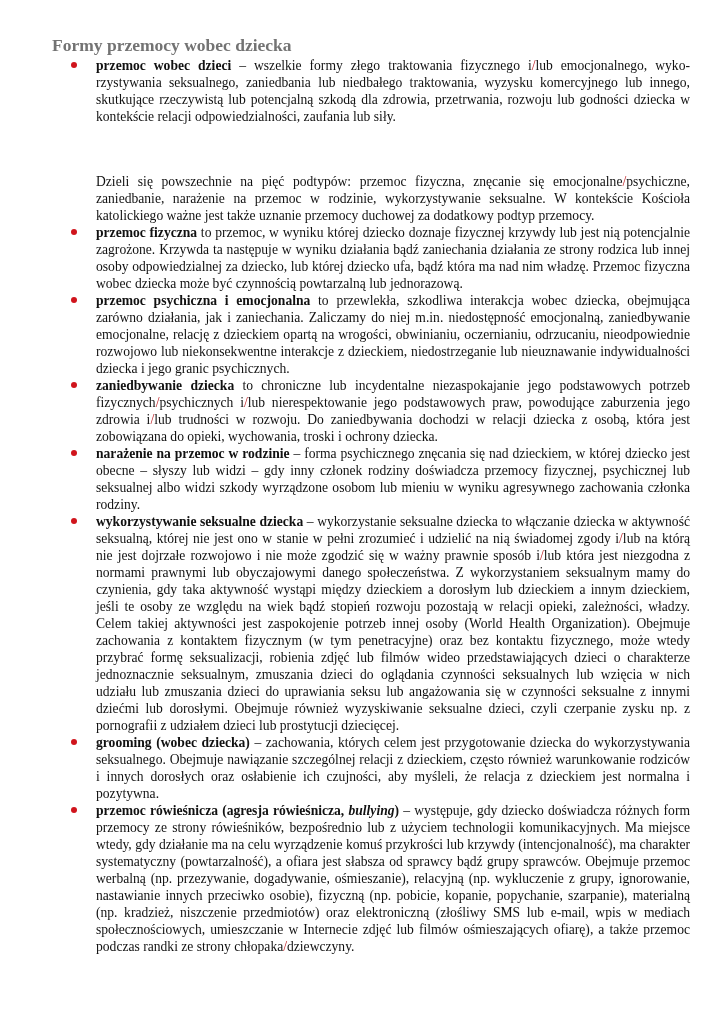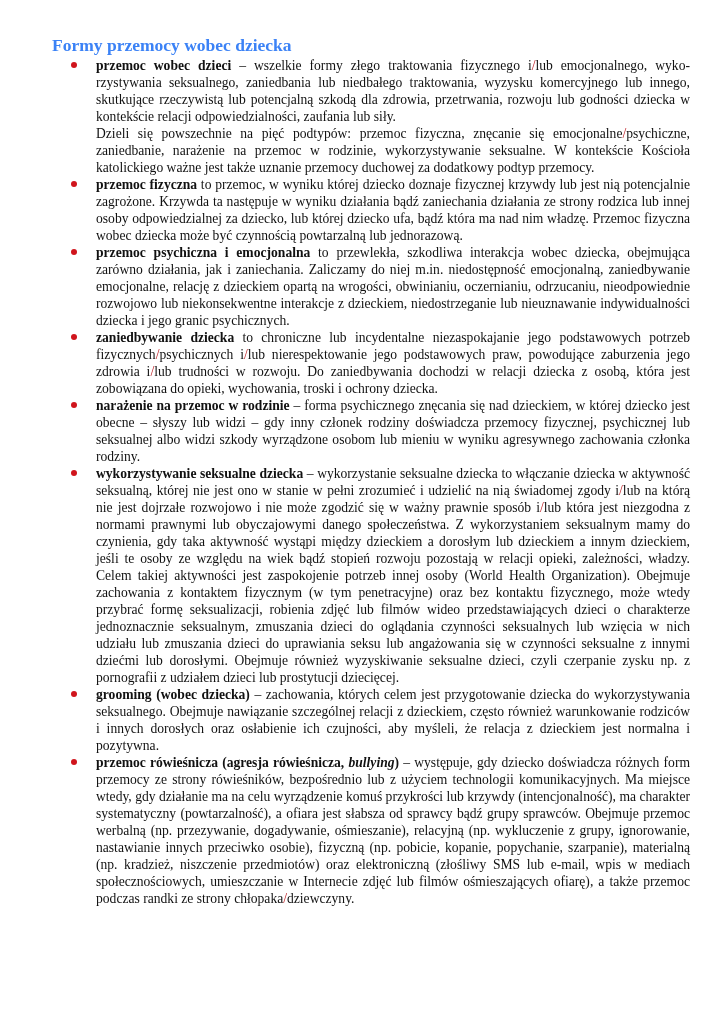--- a/index.html
+++ b/index.html
@@ -3,37 +3,37 @@
 <meta charset="utf-8">
 <style>
   html, body { margin: 0; padding: 0; background: #ffffff; }
   body { width: 724px; height: 1023px; overflow: hidden; position: relative; }
   .page {
     position: absolute; left: 52px; top: 34px; width: 640px;
     font-family: "Liberation Serif", serif; color: #111;
   }
   .title {
     font-family: "Liberation Serif", serif;
-    font-weight: bold; font-size: 17.5px; color: #3b82f6;
+    font-weight: bold; font-size: 17.5px; color: #737373;
     margin: 0 0 1px 0; line-height: 22px;
   }
   ul.items { list-style: none; margin: 0; padding: 0; }
   li.item {
     position: relative; padding-left: 44px; padding-right: 2px;
     font-size: 13.6px; line-height: 17px; text-align: justify;
     hyphens: manual;
   }
   .bullet {
     position: absolute; left: 19px; top: 5px; width: 6px; height: 6px;
     border-radius: 50%; background: #d0141c;
   }
   .term { font-weight: bold; font-family: Liberation Serif, serif; }
   .term i { font-style: italic; }
   .red { color: #c0262c; }
-  .para { display: block; }
+  .para { display: block; margin-top: 48px; }
 </style>
 </head>
 <body>
 
 <div class="page">
   <h1 class="title">Formy przemocy wobec dziecka</h1>
   <ul class="items" id="items">
       <li class="item"><span class="bullet"></span><span class="term"><span>przemoc wobec dzieci</span></span><span> – wszelkie formy złego traktowania fizycznego i</span><span class="red">/</span><span>lub emocjonalnego, wyko­rzystywania seksualnego, zaniedbania lub niedbałego traktowania, wyzysku komercyjnego lub innego, skutkujące rzeczywistą lub potencjalną szkodą dla zdrowia, przetrwania, rozwoju lub godności dziecka w kontekście relacji odpowiedzialności, zaufania lub siły.</span><span class="para"><span>Dzieli się powszechnie na pięć podtypów: przemoc fizyczna, znęcanie się emocjonalne</span><span class="red">/</span><span>psychiczne, zaniedbanie, narażenie na przemoc w rodzinie, wykorzystywanie seksualne. W kontekście Kościoła katolickiego ważne jest także uznanie przemocy duchowej za dodatkowy podtyp przemocy.</span></span></li>
       <li class="item"><span class="bullet"></span><span class="term"><span>przemoc fizyczna</span></span><span> to przemoc, w wyniku której dziecko doznaje fizycznej krzywdy lub jest nią poten­cjalnie zagrożone. Krzywda ta następuje w wyniku działania bądź zaniechania działania ze strony ro­dzica lub innej osoby odpowiedzialnej za dziecko, lub której dziecko ufa, bądź która ma nad nim wła­dzę. Przemoc fizyczna wobec dziecka może być czynnością powtarzalną lub jednorazową.</span></li>
       <li class="item"><span class="bullet"></span><span class="term"><span>przemoc psychiczna i emocjonalna</span></span><span> to przewlekła, szkodliwa interakcja wobec dziecka, obejmująca zarówno działania, jak i zaniechania. Zaliczamy do niej m.in. niedostępność emocjonalną, zaniedby­wanie emocjonalne, relację z dzieckiem opartą na wrogości, obwinianiu, oczernianiu, odrzucaniu, nie­odpowiednie rozwojowo lub niekonsekwentne interakcje z dzieckiem, niedostrzeganie lub nieuznawa­nie indywidualności dziecka i jego granic psychicznych.</span></li>

